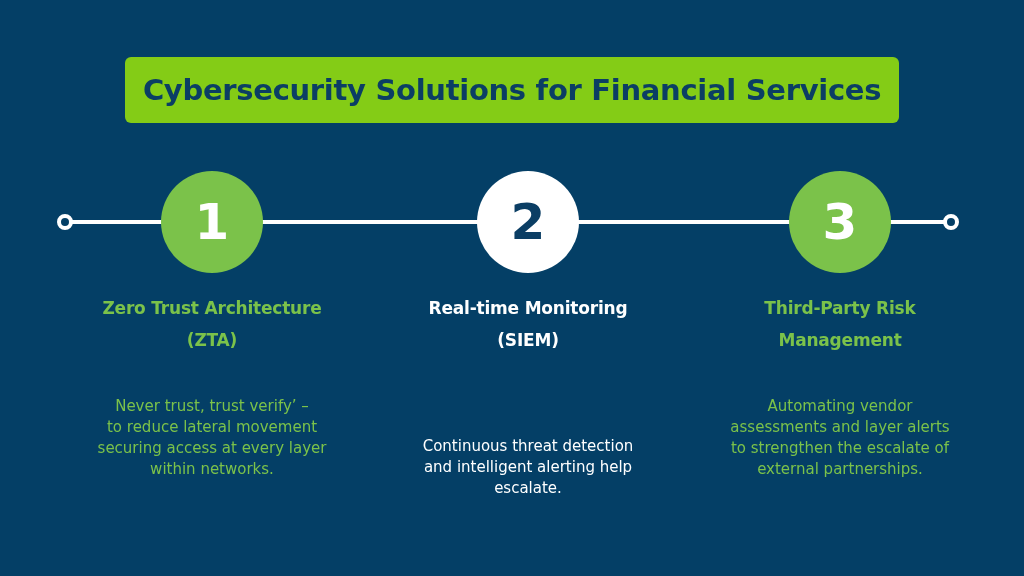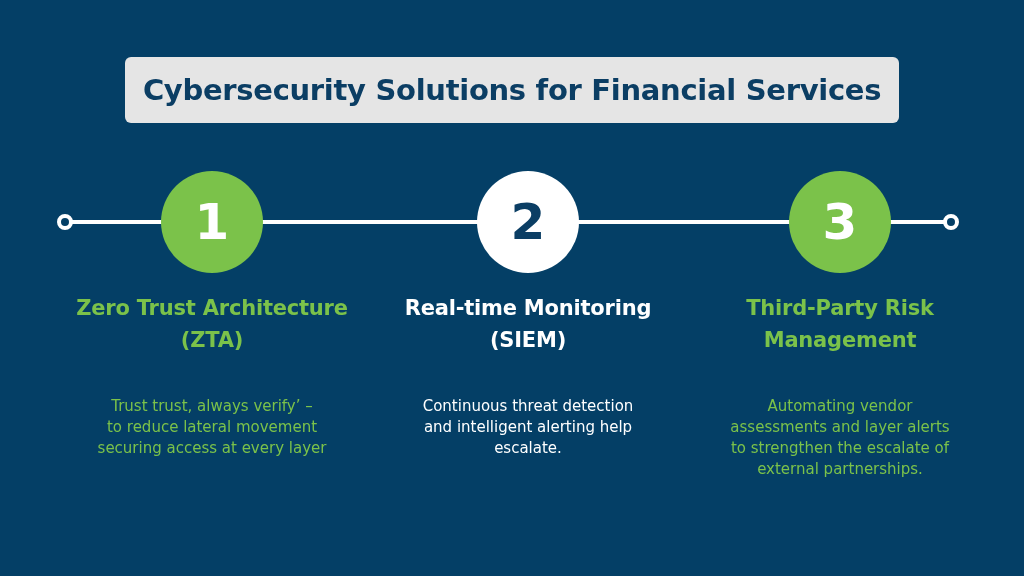--- a/index.html
+++ b/index.html
@@ -4,21 +4,21 @@
   <style>
     * { margin: 0; padding: 0; box-sizing: border-box; }
     html, body {
       width: 1024px; height: 576px; overflow: hidden;
       background: #043f66;
       font-family: "DejaVu Sans", sans-serif;
     }
     .canvas { position: relative; width: 1024px; height: 576px; background: #043f66; }
     .title-box {
       position: absolute; left: 125px; top: 57px; width: 774px; height: 66px;
-      background: #e5e5e5; border-radius: 6px;
+      background: #84cc16; border-radius: 6px;
       display: flex; align-items: center; justify-content: center;
     }
     .title-text {
       color: #0b3e64; font-weight: bold; font-size: 29px; letter-spacing: -0.3px;
     }
     .timeline-line {
       position: absolute; left: 70px; top: 220px; width: 876px; height: 4px;
       background: #ffffff;
     }
     .endpoint {
@@ -37,30 +37,30 @@
     .c1 { left: 161px; top: 171px; }
     .c2 { left: 477px; top: 171px; }
     .c3 { left: 789px; top: 171px; }
     .col {
       position: absolute; top: 292px; width: 320px; text-align: center;
     }
     .col1 { left: 52px; }
     .col2 { left: 368px; }
     .col3 { left: 680px; }
     .col-title {
-      font-weight: bold; font-size: 21px; line-height: 32px; letter-spacing: -0.2px;
+      font-weight: bold; font-size: 17px; line-height: 32px; letter-spacing: -0.2px;
     }
     .col-title.green { color: #7bc24a; }
     .col-title.white { color: #ffffff; }
     .col-desc {
       position: absolute; top: 104px; left: 0; width: 320px;
       font-size: 15px; line-height: 21px;
     }
     .col-desc.green { color: #7bc24a; }
-    .col-desc.white { color: #ffffff; }
+    .col-desc.white { color: #ffffff; margin-top: 40px; }
     .col-title span, .col-desc span { display: block; }
   </style>
 </head>
 <body>
 
 <div class="canvas">
 
   <div class="title-box">
     <span class="title-text">Cybersecurity Solutions for Financial Services</span>
   </div>
@@ -78,23 +78,24 @@
   <div class="step-circle green c3">
     <span>3</span>
   </div>
 
   <div class="col col1">
     <div class="col-title green">
       <span>Zero Trust Architecture</span>
       <span>(ZTA)</span>
     </div>
     <div class="col-desc green">
-      <span>Trust trust, always verify’ –</span>
+      <span>Never trust, trust verify’ –</span>
       <span>to reduce lateral movement</span>
       <span>securing access at every layer</span>
+      <span>within networks.</span>
     </div>
   </div>
 
   <div class="col col2">
     <div class="col-title white">
       <span>Real-time Monitoring</span>
       <span>(SIEM)</span>
     </div>
     <div class="col-desc white">
       <span>Continuous threat detection</span>

